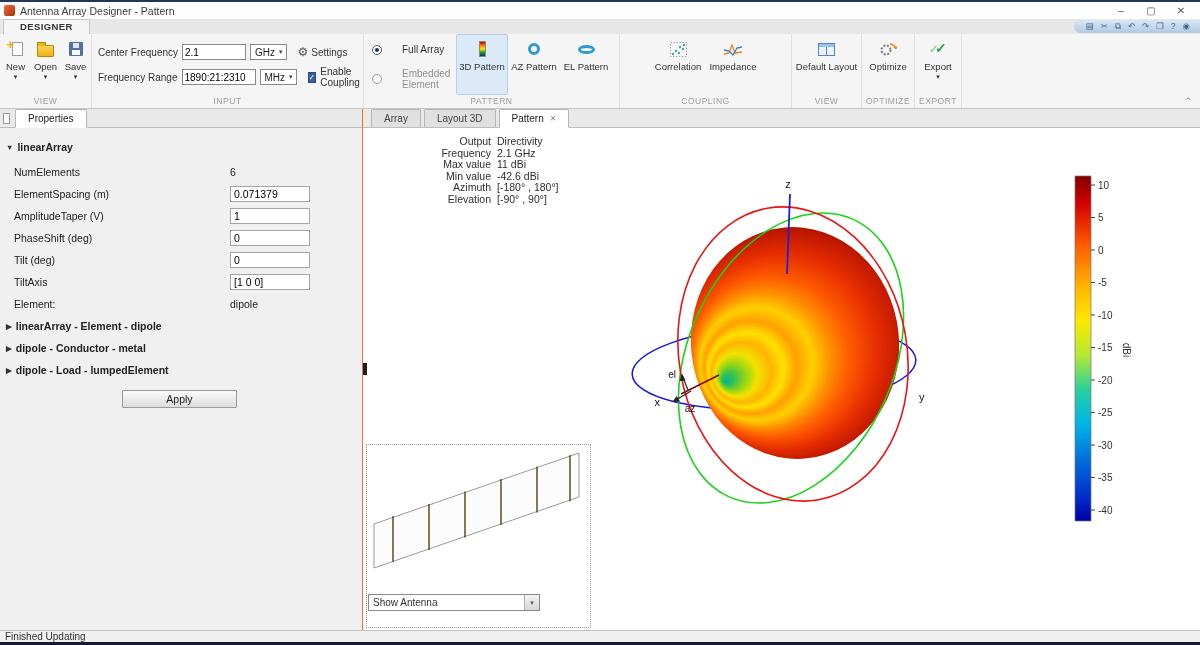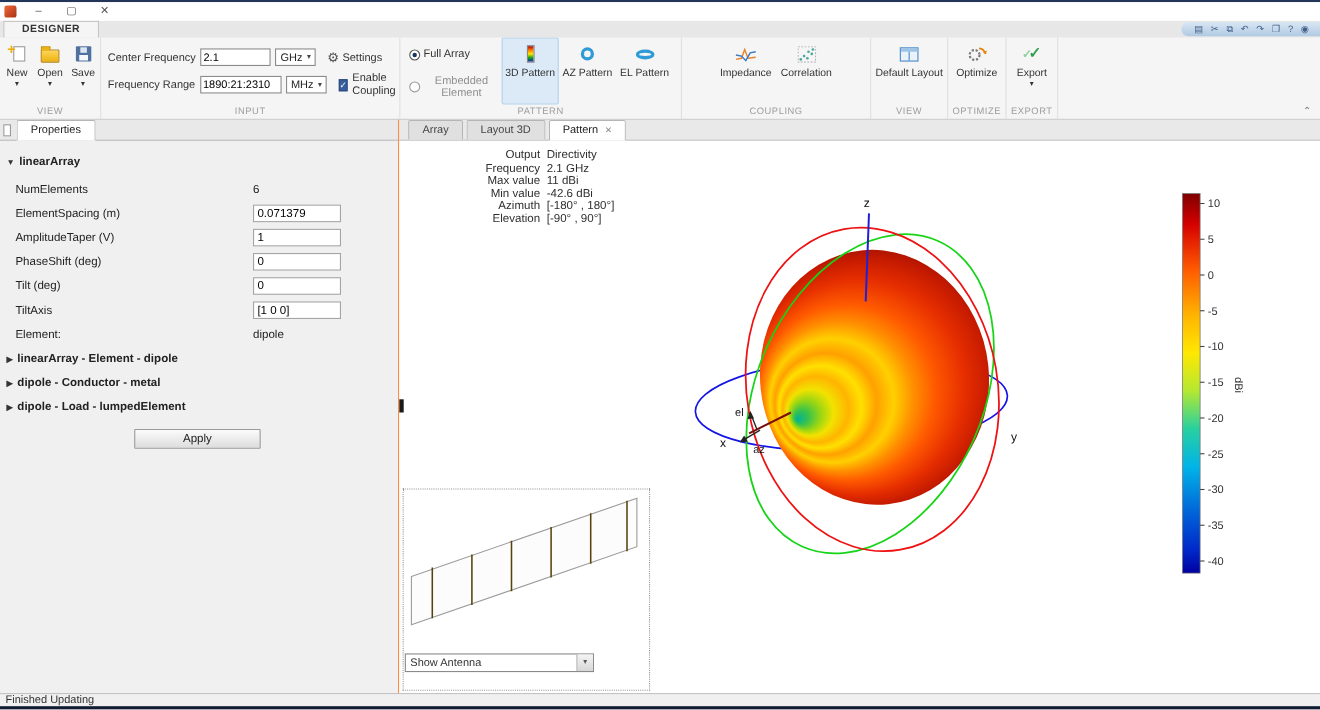--- a/index.html
+++ b/index.html
@@ -55,21 +55,21 @@
   .cf-input { width:64px; } .fr-input { width:74px; }
   .unitbox { display:flex; align-items:center; border:1px solid #8a8a8a; background:#fff; height:16px; font-size:10px; padding:0 3px 0 4px; gap:4px; color:#222;justify-content:flex-end; }
   .unitbox .ua { font-size:7px; color:#444; }
   .settings { display:flex; align-items:center; gap:3px; margin-left:7px; font-size:10px; color:#333; }
   .gear { font-size:12px; color:#555; line-height:12px; }
   .coupling-check { display:flex; align-items:center; gap:4px; margin-left:7px; font-size:10px; color:#333; }
   .checkbox { width:11px; height:11px; background:#3a5f9f; border:1px solid #2c4a7c; color:#fff; font-size:8px; line-height:10px; text-align:center; }
 
   
   .pat-radios { display:flex; flex-direction:column; gap:13px; padding:10px 2px 0 8px; width:92px; }
-  .radio-row { display:flex; gap:3px; align-items:center; font-size:10px; color:#333;text-align:center; }
+  .radio-row { display:flex; gap:20px; align-items:center; font-size:10px; color:#333; }
   .radio-row.dim { color:#8f8f8f; }
   .radio { width:10px; height:10px; border-radius:50%; border:1px solid #5a5a5a; background:#fff; position:relative; flex:none; }
   .radio.on::after { content:""; position:absolute; inset:2px; border-radius:50%; background:#16365c; }
   .radio.off { border-color:#9a9a9a; }
   .cbar-mini { width:7px; height:16px; border:1px solid #888; background:linear-gradient(#b40000,#ff7800,#ffe800,#16a016,#0a28b4); }
   .icon-az { width:12px; height:12px; border-radius:50%; border:3px solid #2e9bd6; }
   .icon-el { width:17px; height:9px; border-radius:50%; border:3px solid #2e9bd6; }
 
   
   .icon-layout { width:17px; height:13px; border:1px solid #4a88c7; position:relative; background:#eaf2fa; }
@@ -120,20 +120,21 @@
   svg text { font-family:"Liberation Sans",sans-serif; }
 </style>
 </head>
 <body>
 
 <div id="app">
   <div class="top-edge"></div>
 
   <div class="titlebar">
     <span class="app-icon"></span>
+    <span class="title-text">Antenna Array Designer - Pattern</span>
     <div class="win-controls">
       <span class="win-btn">–</span>
       <span class="win-btn">▢</span>
       <span class="win-btn">✕</span>
     </div>
   </div>
 
   <div class="ribbon-tabs">
     <div class="ribbon-tab">DESIGNER</div>
     <div class="qat">
@@ -243,42 +244,42 @@
           <span class="blabel">EL Pattern</span>
         </div>
       </div>
       <div class="rsec-label">PATTERN</div>
     </section>
 
     <section class="rsec" style="width:172px">
       <div class="rsec-content" style="justify-content:center">
         <div class="bigbtn" style="width:55px">
           <span class="icon-area">
-            <svg width="20" height="15">
-              <polyline points="1,12 6,11 9,3 12,11 19,10" fill="none" stroke="#e8842c" stroke-width="1.3"></polyline>
-              <polyline points="1,8 6,9 10,13 14,6 19,5" fill="none" stroke="#3a7abf" stroke-width="1.3"></polyline>
-            </svg>
-          </span>
-          <span class="blabel">Impedance</span>
-        </div>
-        <div class="bigbtn" style="width:55px">
-          <span class="icon-area">
             <svg width="17" height="15">
               <g fill="#4aa7a0">
                 <circle cx="3" cy="12" r="1.2"></circle>
                   <circle cx="6" cy="9" r="1.2"></circle>
                   <circle cx="9" cy="11" r="1.2"></circle>
                 <circle cx="10" cy="5" r="1.2"></circle>
                   <circle cx="13" cy="7" r="1.2"></circle>
                   <circle cx="14" cy="3" r="1.2"></circle>
               </g>
               <rect x="0.5" y="0.5" width="16" height="14" fill="none" stroke="#aaa" stroke-dasharray="1.5 1.5"></rect>
             </svg>
           </span>
           <span class="blabel">Correlation</span>
+        </div>
+        <div class="bigbtn" style="width:55px">
+          <span class="icon-area">
+            <svg width="20" height="15">
+              <polyline points="1,12 6,11 9,3 12,11 19,10" fill="none" stroke="#e8842c" stroke-width="1.3"></polyline>
+              <polyline points="1,8 6,9 10,13 14,6 19,5" fill="none" stroke="#3a7abf" stroke-width="1.3"></polyline>
+            </svg>
+          </span>
+          <span class="blabel">Impedance</span>
         </div>
       </div>
       <div class="rsec-label">COUPLING</div>
     </section>
 
     <section class="rsec" style="width:70px">
       <div class="rsec-content" style="justify-content:center">
         <div class="bigbtn" style="width:68px">
           <span class="icon-area">
               <span class="icon-layout"></span>

